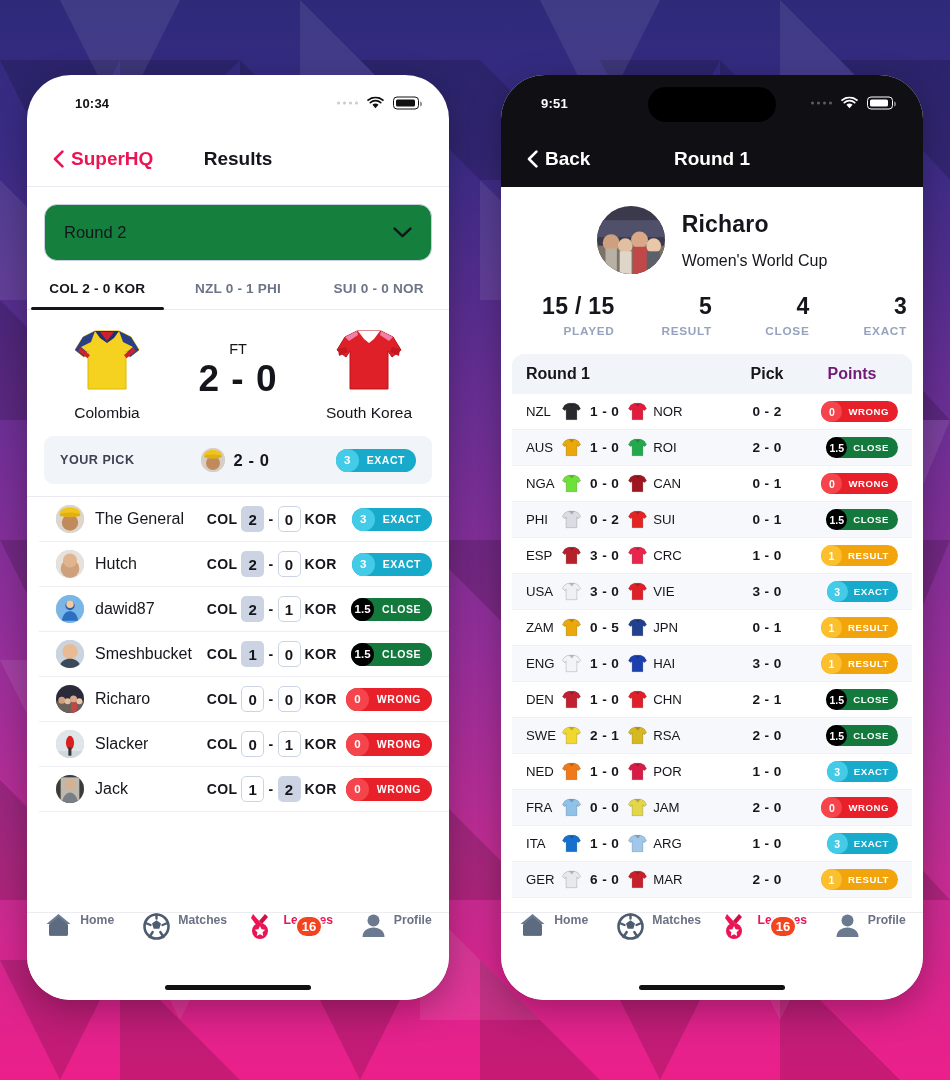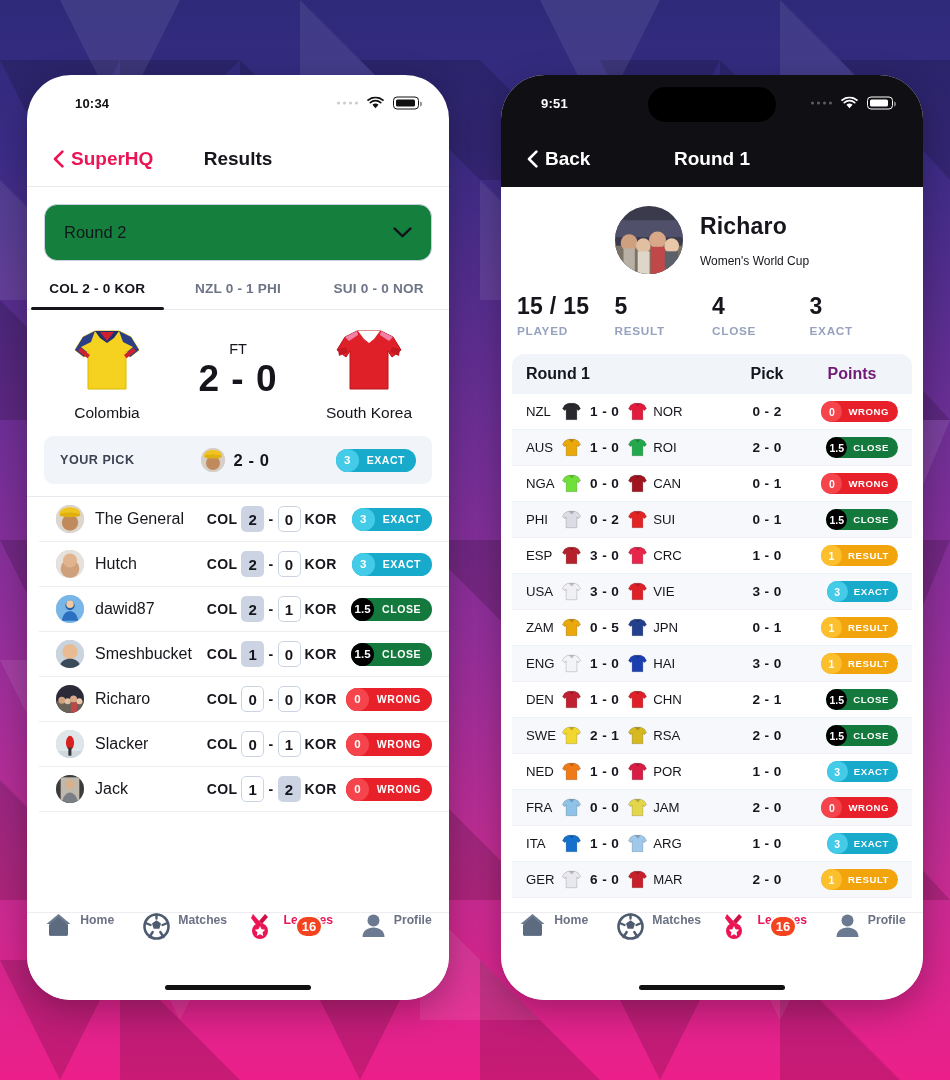--- a/index.html
+++ b/index.html
@@ -111,23 +111,23 @@
                 font-size:14px; font-weight:600; color:#15151c; letter-spacing:.4px; }
   .sbox { width:23px; height:26px; border-radius:5px; display:flex; align-items:center;
           justify-content:center; font-size:15px; font-weight:600; }
   .sbox.home { background:#ccd4e4; color:#15151c; }
   .sbox.away { background:#fff; border:1.3px solid #ccd4e4; color:#15151c; }
   .pick-pill { width:96px; display:flex; justify-content:flex-end; }
 
   
   .prof { display:flex; align-items:center; justify-content:center; gap:17px; padding:19px 0 5px; }
   .prof-txt h2 { font-size:23px; font-weight:700; color:#15151c; letter-spacing:.2px; }
-  .prof-txt p  { font-size:12px; color:#15151c; margin-top:14px; }
+  .prof-txt p  { font-size:16px; color:#15151c; margin-top:14px; }
   .stats { display:flex; padding:14px 16px 16px; }
-  .stat { flex:1; text-align:left; }
+  .stat { flex:1; text-align:right; }
   .stat .v { font-size:23px; font-weight:700; color:#15151c; letter-spacing:.3px; }
   .stat .k { font-size:11.8px; font-weight:700; letter-spacing:.7px; color:#97a2bd; margin-top:4px; }
 
   
   .tbl { margin:0 11px; border-radius:12px 12px 0 0; overflow:hidden; background:#fff; }
   .tbl-head { height:40px; display:flex; align-items:center; background:#f1f4f9; padding:0 14px; }
   .th-title { font-size:16px; font-weight:700; color:#15151c; flex:1; }
   .th-pick  { width:78px; text-align:center; font-size:16px; font-weight:700; color:#15151c; }
   .th-pts   { width:92px; text-align:center; font-size:16px; font-weight:700; color:#701a75; }
   .trow { height:36px; display:flex; align-items:center; padding:0 14px;

